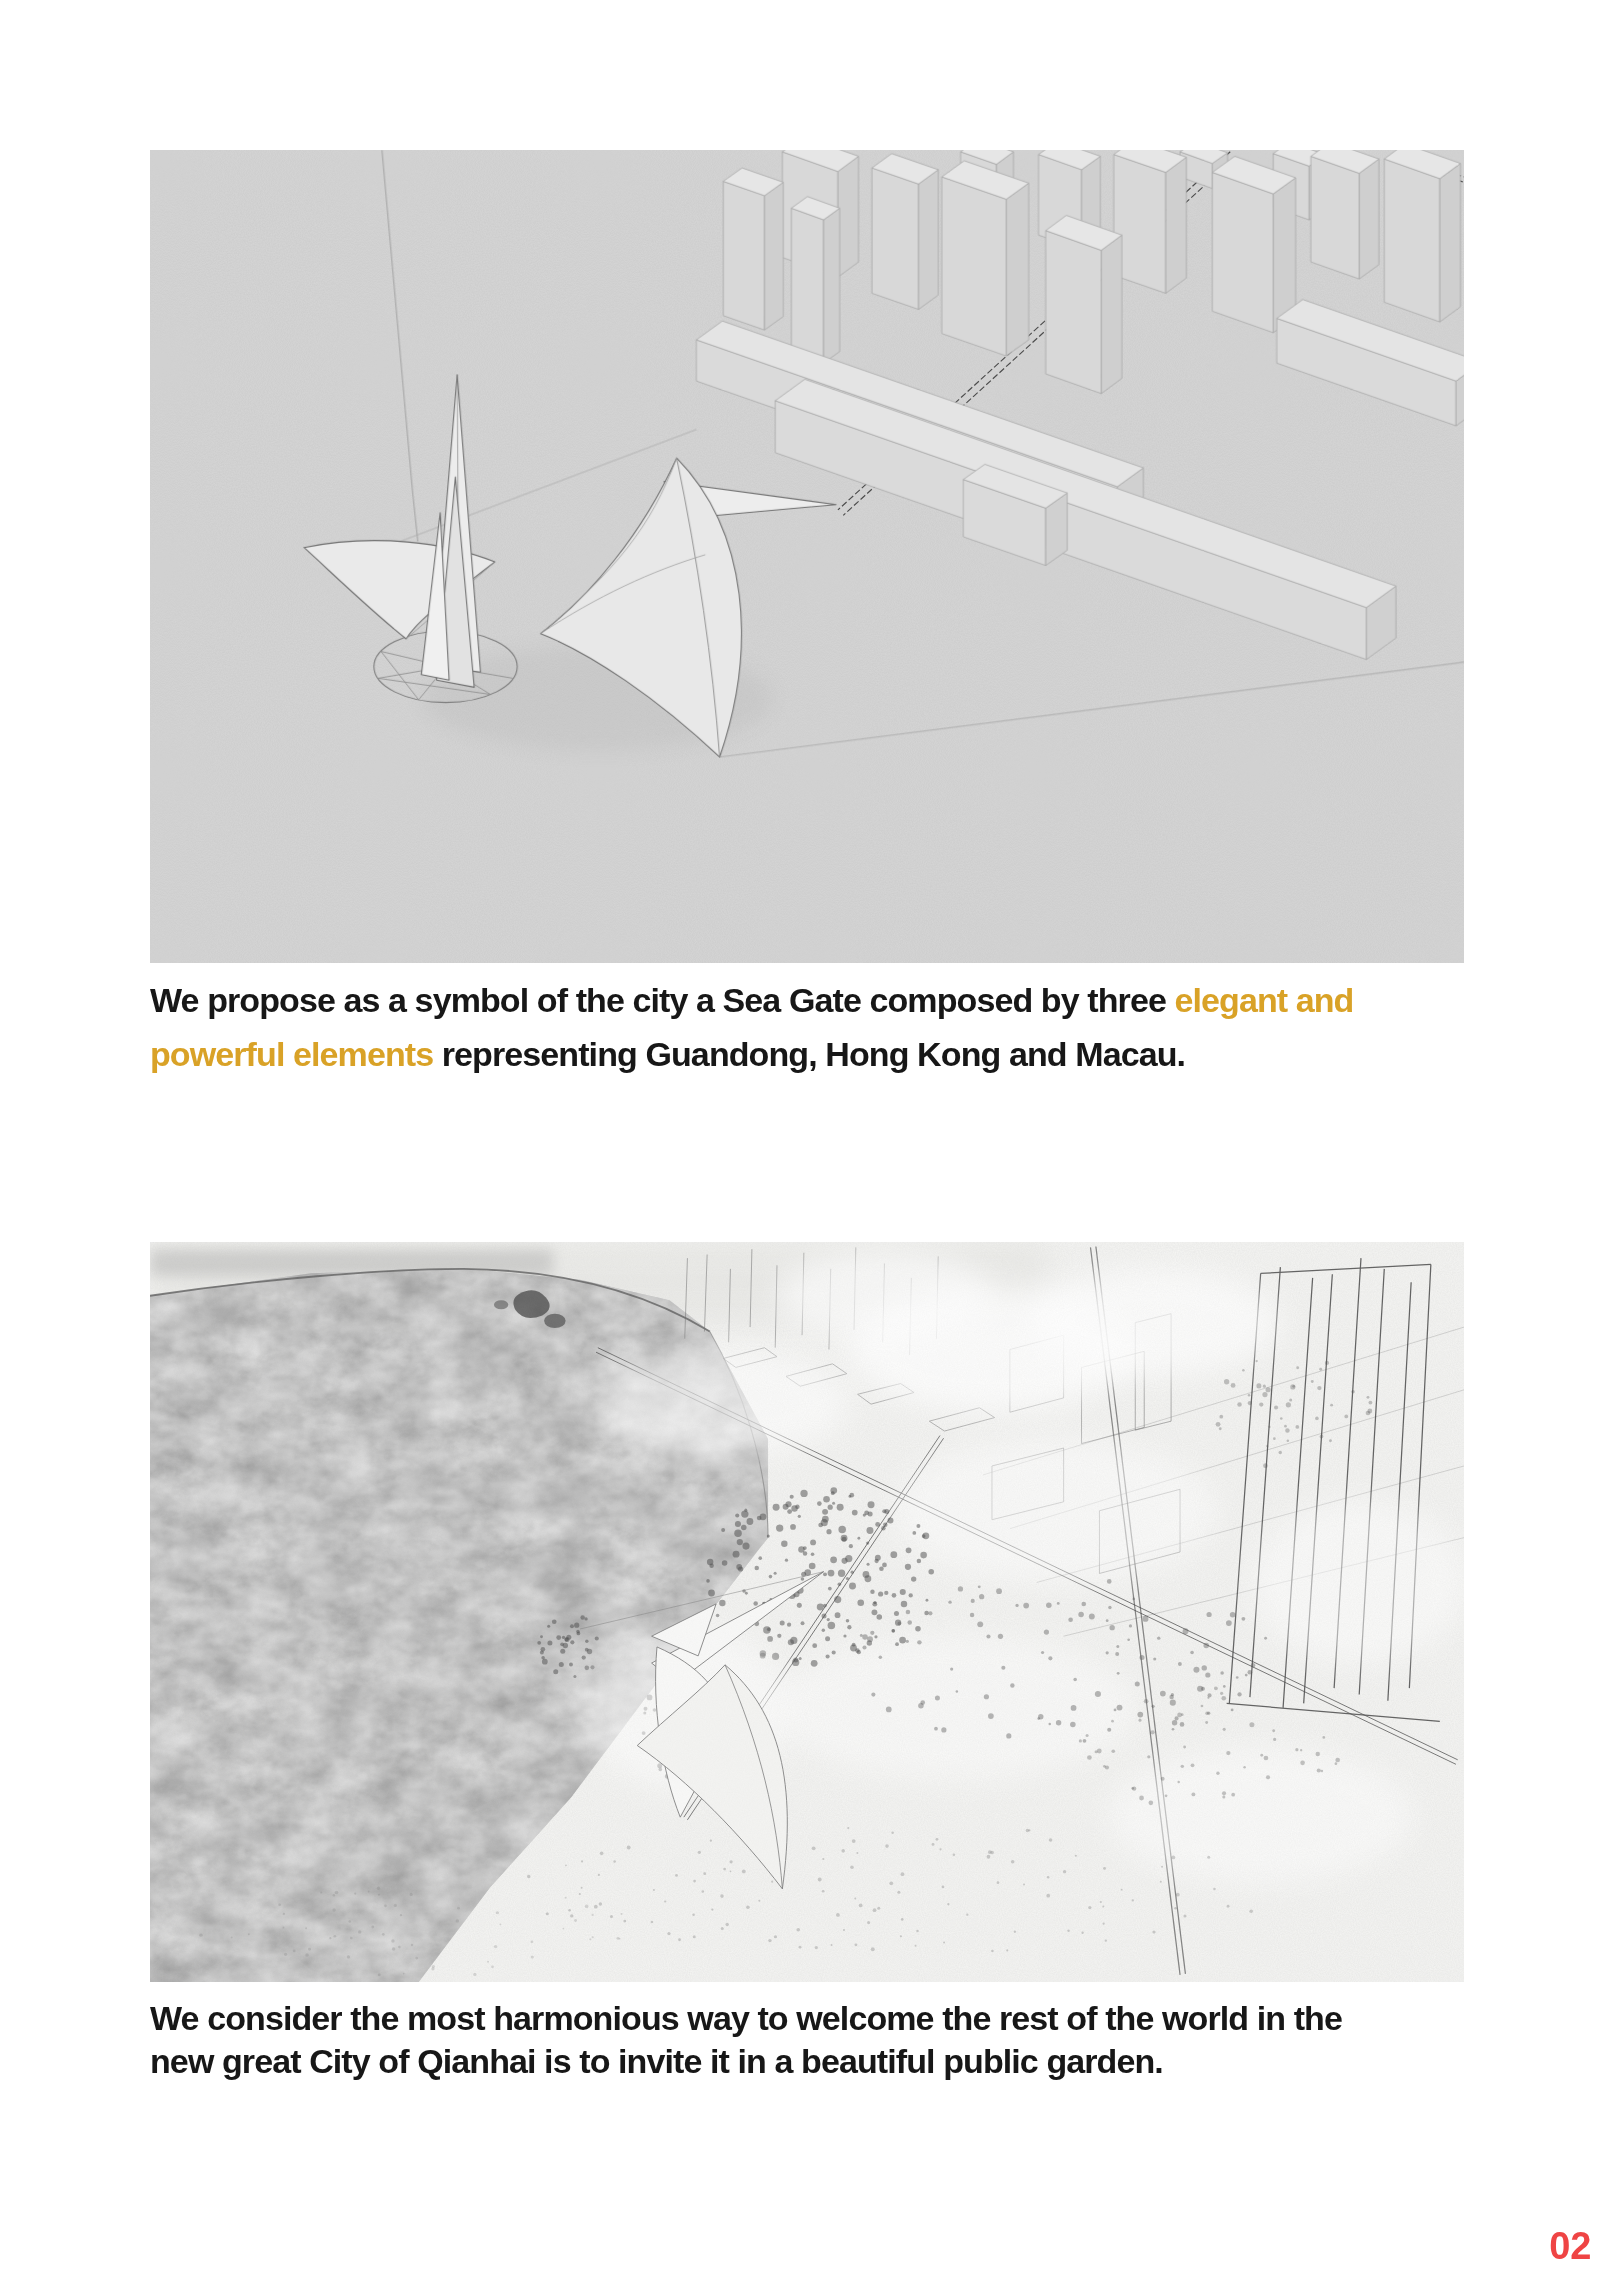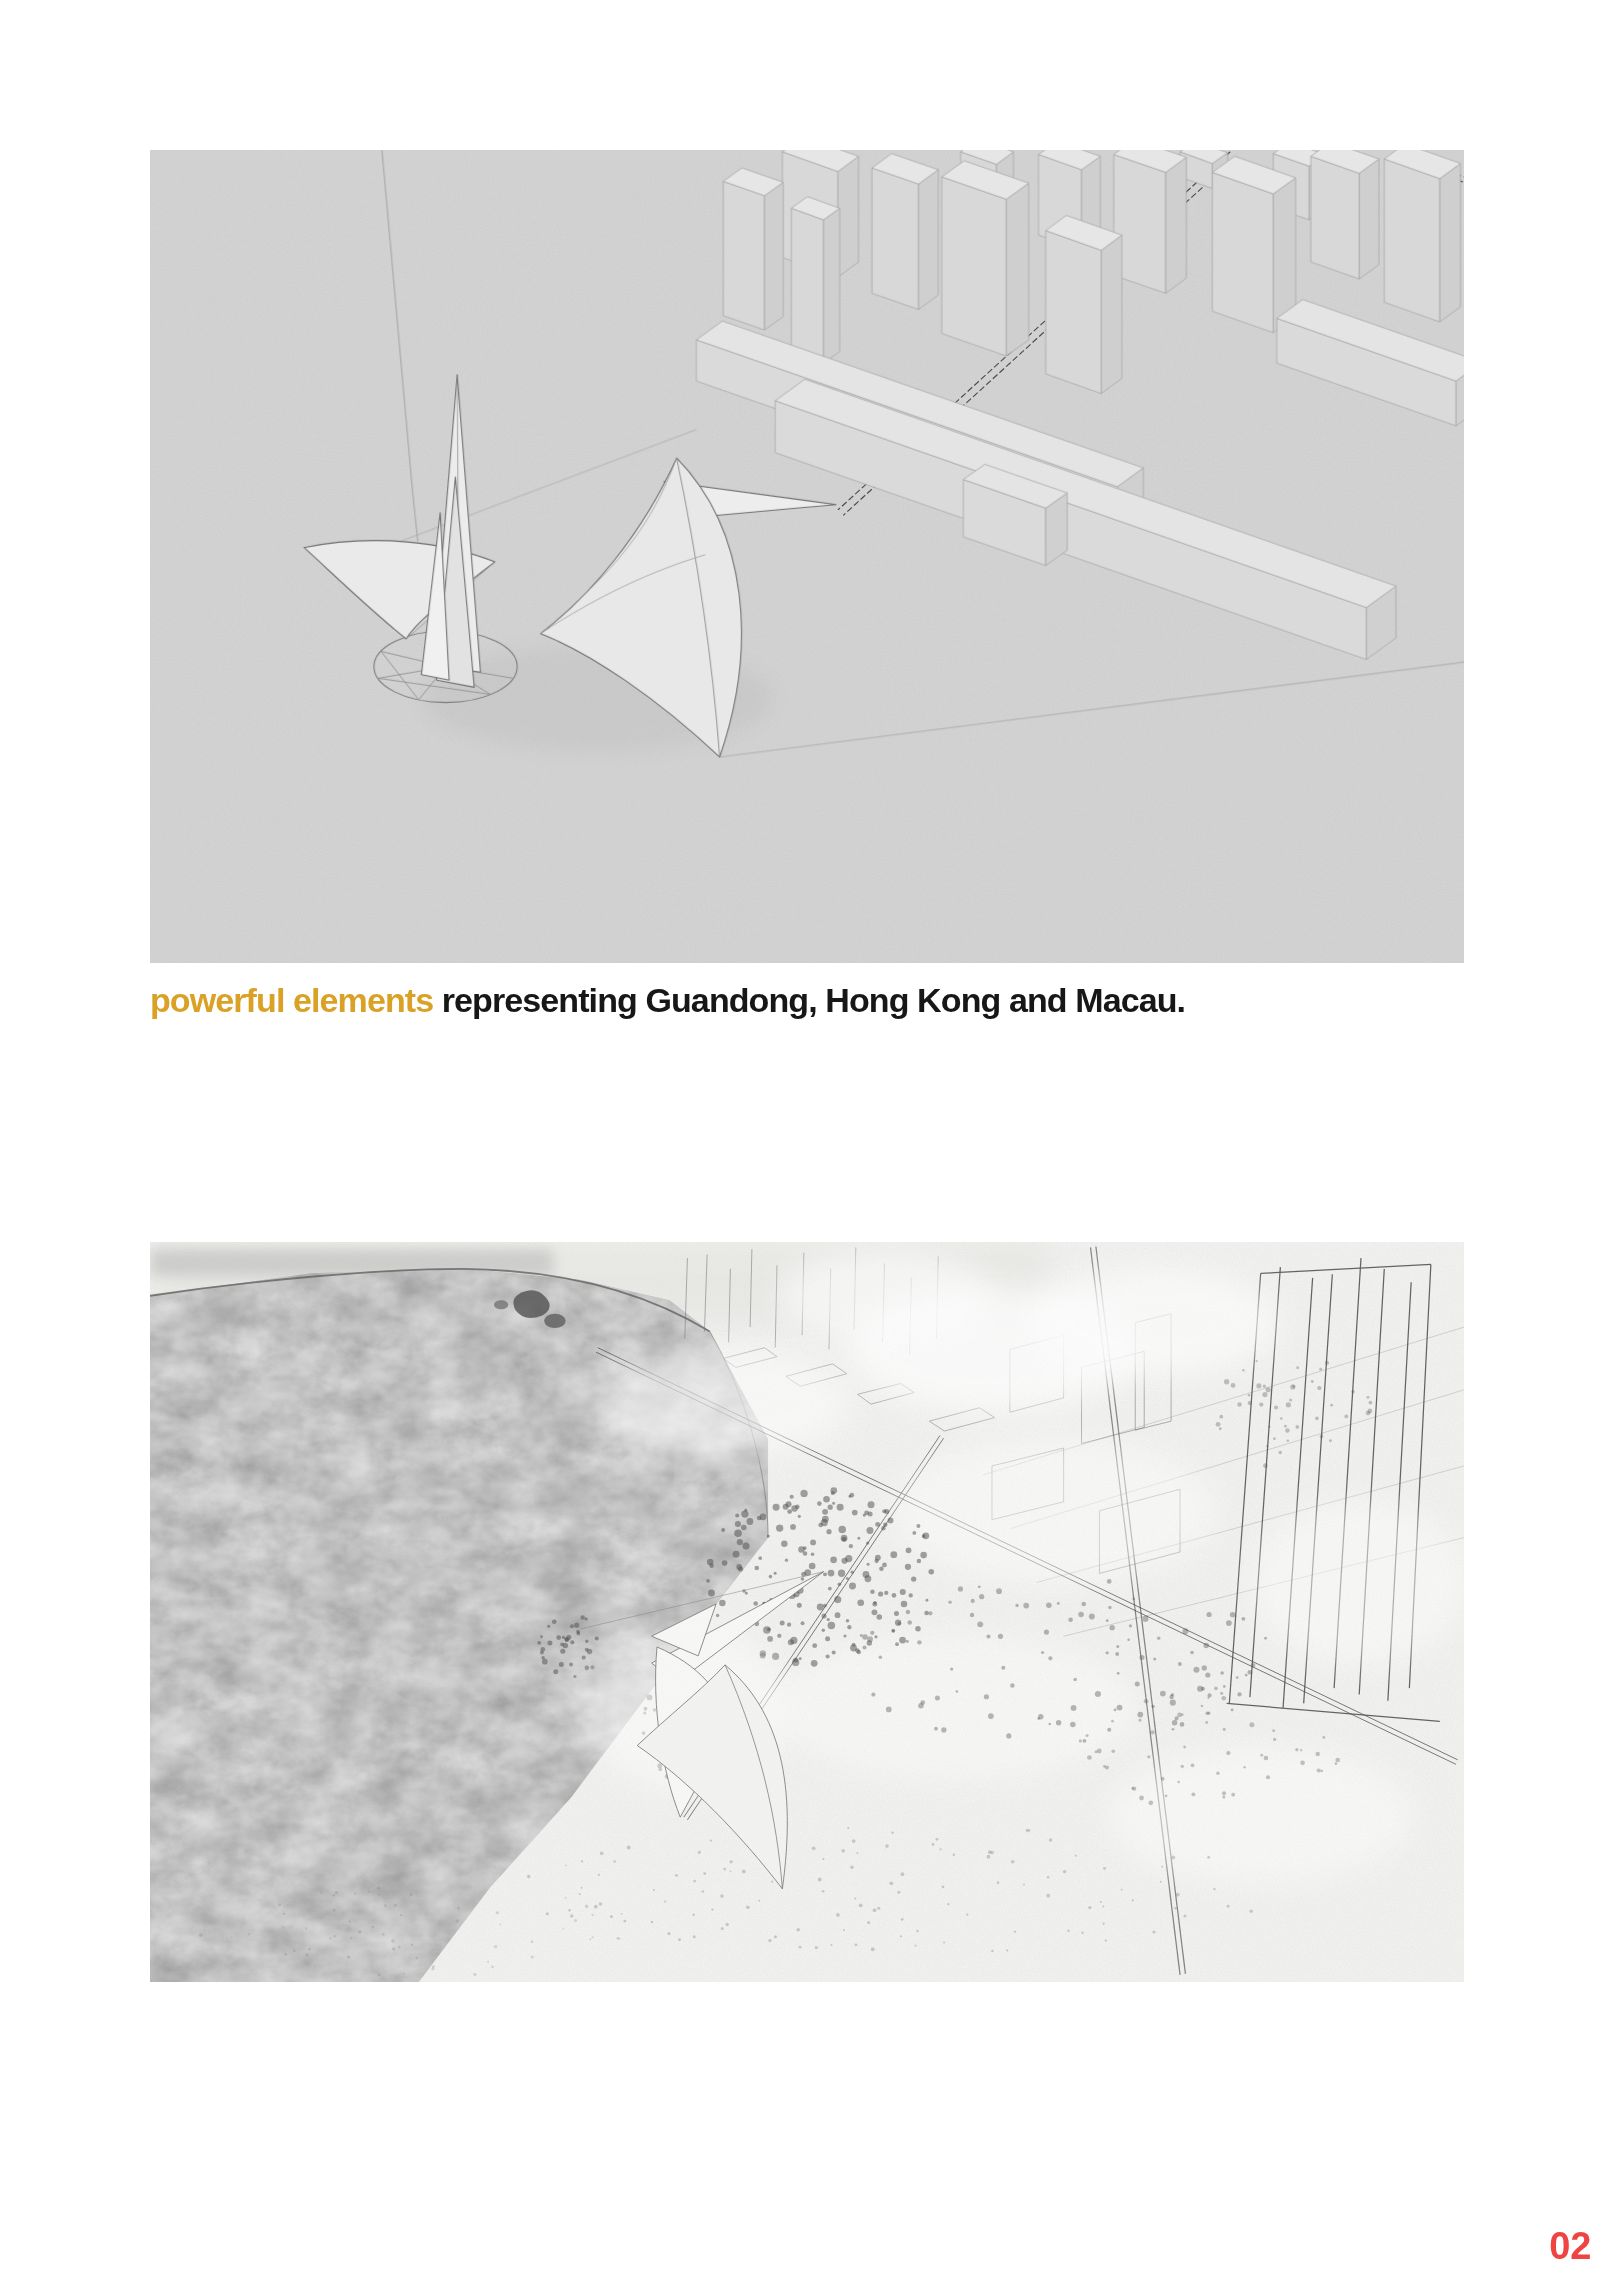--- a/index.html
+++ b/index.html
@@ -139,20 +139,21 @@
         <polygon points="343,251 316,576 369,583" fill="#ececec"></polygon>
         <line x1="343" y1="251" x2="345" y2="578" stroke="#8a8a8a" stroke-width="0.8"></line>
         <polygon points="341,365 320,592 362,600" fill="#e2e2e2"></polygon>
         <polygon points="324,405 303,586 334,592" fill="#f0f0f0"></polygon>
         <path d="M 436,540 C 500,498 560,470 620,452" stroke="#9a9a9a" stroke-width="0.8"></path>
       </g>
     </svg>
   </div>
 
   <div class="caption" id="cap1">
+    <div><span>We propose as a symbol of the city a Sea Gate composed by three </span><span class="accent">elegant and</span></div>
     <div><span class="accent">powerful elements</span><span> representing Guandong, Hong Kong and Macau.</span></div>
   </div>
 
   <div class="figure" id="fig2">
     <svg viewBox="0 0 1467 826" preserveAspectRatio="none">
       <defs>
         <filter id="g2grain" x="0%" y="0%" width="100%" height="100%">
           <feTurbulence type="fractalNoise" baseFrequency="0.85" numOctaves="2" seed="9" stitchTiles="stitch"></feTurbulence>
           <feColorMatrix type="matrix" values="0 0 0 0 0.4  0 0 0 0 0.4  0 0 0 0 0.4  0 0 0 0.4 0"></feColorMatrix>
         </filter>
@@ -908,17 +909,21 @@
           <path d="M 642,472 C 704,524 722,606 706,722 C 660,662 602,602 544,562 C 578,530 616,500 642,472 Z" fill="#f4f4f2"></path>
           <path d="M 642,472 C 682,562 700,644 706,722" fill="none" stroke-width="0.9"></path>
           <path d="M 480,432 L 752,368" fill="none" stroke-width="0.8" opacity="0.7"></path>
         </g>
       </g>
 
       <rect x="0" y="0" width="1467" height="826" filter="url(#g2grain)" opacity="0.18"></rect>
     </svg>
   </div>
 
+  <div class="caption" id="cap2">
+    <div><span>We consider the most harmonious way to welcome the rest of the world in the</span></div>
+    <div><span>new great City of Qianhai is to invite it in a beautiful public garden.</span></div>
+  </div>
 
   <div class="pagenum">02</div>
 
 </div>
 
 
 </body></html>

